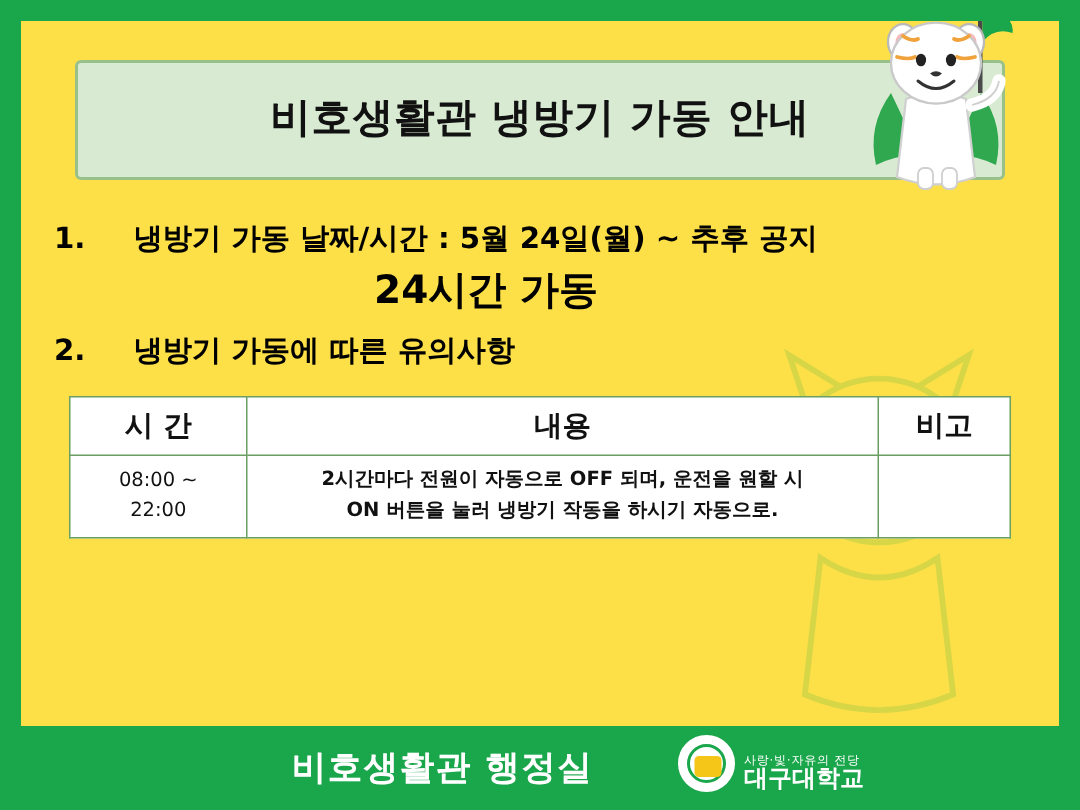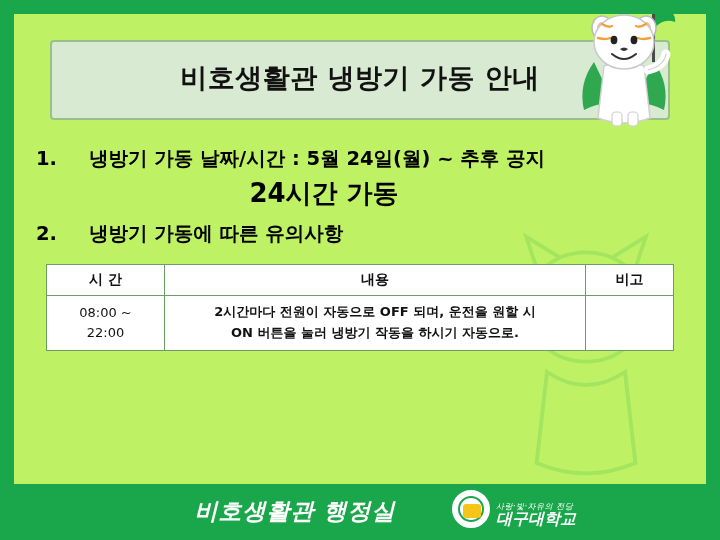--- a/index.html
+++ b/index.html
@@ -17,21 +17,21 @@
   
   #slide {
     position: absolute;
     inset: 0;
     background: #1aa64b;
   }
   #slide-inner {
     position: absolute;
     left: 14px; top: 14px;
     width: 692px; height: 470px;
-    background: #bef264;
+    background: #fde047;
     overflow: hidden;
     padding-left: 40px;
   }
 
   
   .watermark {
     position: absolute;
     right: -10px;
     top: 215px;
     width: 260px;
@@ -108,21 +108,21 @@
     border: 1px solid #6b9e63;
     padding: 6px 4px;
     text-align: center;
     vertical-align: middle;
     font-size: 13px;
     color: #111;
   }
   table.info thead th {
     background: #ffffff;
     font-weight: bold;
-    font-size: 14px;
+    font-size: 19px;
     height: 28px;
   }
   .col-time { width: 118px; }
   .col-note { width: 88px; }
   td.time-cell {
     font-weight: normal;
     font-size: 13px;
     background: #ffffff;
     line-height: 1.5;
   }
@@ -148,21 +148,20 @@
     color: #111;
   }
   .hl { color: #d81b1b; }
 
   
   .bottom-bar {
     position: absolute;
     left: 0; bottom: 0;
     width: 590px; height: 56px;
     background: #1aa64b;
-    font-style: italic;
   }
   .bottom-text {
     position: absolute;
     left: 0; right: 0; top: 12px;
     text-align: center;
     font-size: 23px;
     font-weight: bold;
     color: #ffffff;
     letter-spacing: 1px;
   }

